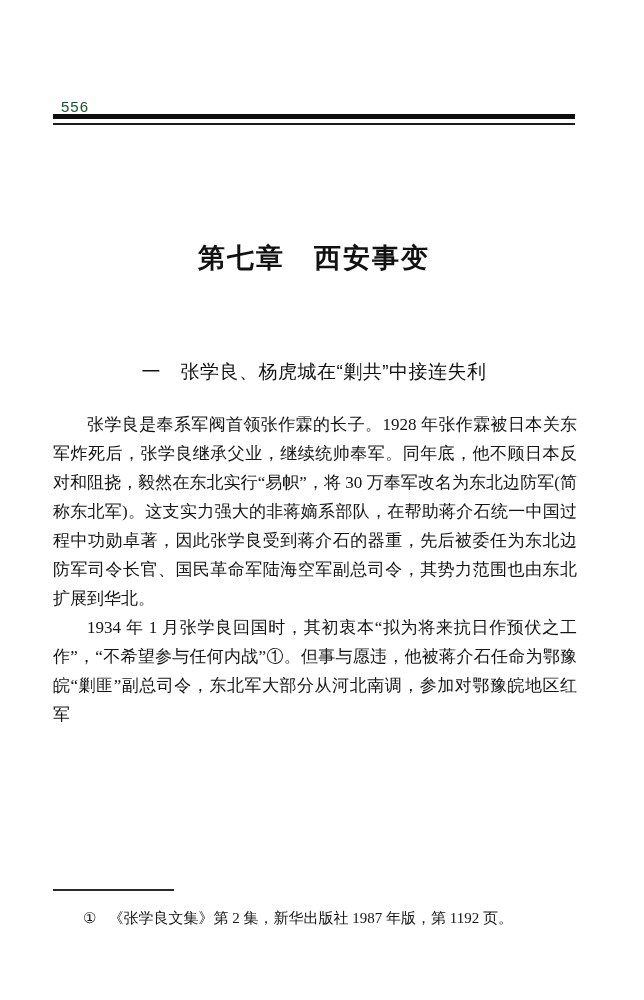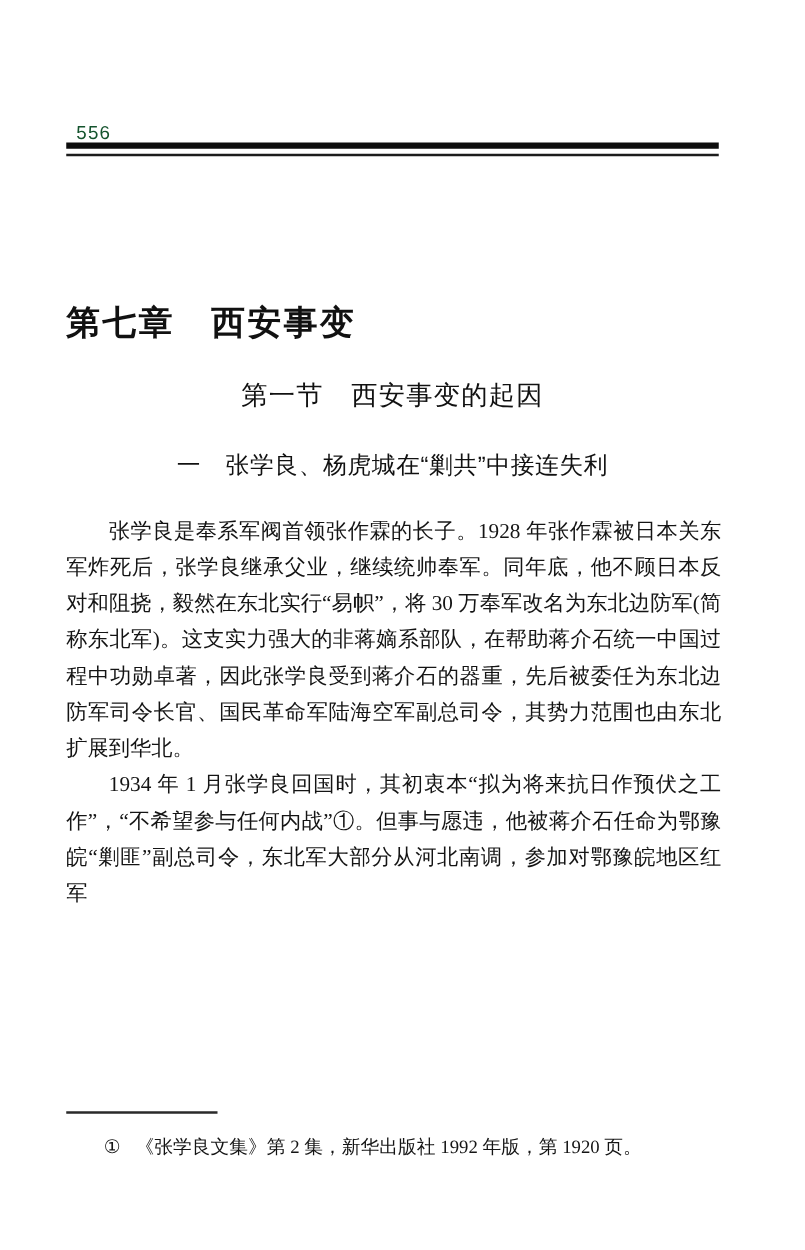--- a/index.html
+++ b/index.html
@@ -37,21 +37,21 @@
     width: 522px;
     height: 2px;
     background: #1c1c1c;
   }
   .chapter-title {
     position: absolute;
     left: 53px;
     top: 240px;
     width: 522px;
     margin: 0;
-    text-align: left;
+    text-align: center;
     font-family: "Liberation Serif", "DejaVu Serif", serif;
     font-size: 27px;
     font-weight: bold;
     letter-spacing: 2px;
     color: #111;
   }
   .section-title {
     position: absolute;
     left: 53px;
     top: 302px;
@@ -117,28 +117,27 @@
 
 <div class="page">
 
   <div class="page-number">556</div>
 
   <div class="rule-thick"></div>
   <div class="rule-thin"></div>
 
   <h1 class="chapter-title">第七章　西安事变</h1>
 
-  <h2 class="section-title">第一节　西安事变的起因</h2>
 
   <h3 class="subsection-title">一　张学良、杨虎城在“剿共”中接连失利</h3>
 
   <div class="body-text">
     <p>张学良是奉系军阀首领张作霖的长子。1928 年张作霖被日本关东军炸死后，张学良继承父业，继续统帅奉军。同年底，他不顾日本反对和阻挠，毅然在东北实行“易帜”，将 30 万奉军改名为东北边防军(简称东北军)。这支实力强大的非蒋嫡系部队，在帮助蒋介石统一中国过程中功勋卓著，因此张学良受到蒋介石的器重，先后被委任为东北边防军司令长官、国民革命军陆海空军副总司令，其势力范围也由东北扩展到华北。</p>
     <p>1934 年 1 月张学良回国时，其初衷本“拟为将来抗日作预伏之工作”，“不希望参与任何内战”①。但事与愿违，他被蒋介石任命为鄂豫皖“剿匪”副总司令，东北军大部分从河北南调，参加对鄂豫皖地区红军</p>
   </div>
 
   <div class="footnote-rule"></div>
 
   <div class="footnote">
-    <span class="fn-marker">①</span><span>《张学良文集》第 2 集，新华出版社 1992 年版，第 1920 页。</span>
+    <span class="fn-marker">①</span><span>《张学良文集》第 2 集，新华出版社 1987 年版，第 1192 页。</span>
   </div>
 
 </div>
 
 </body></html>

